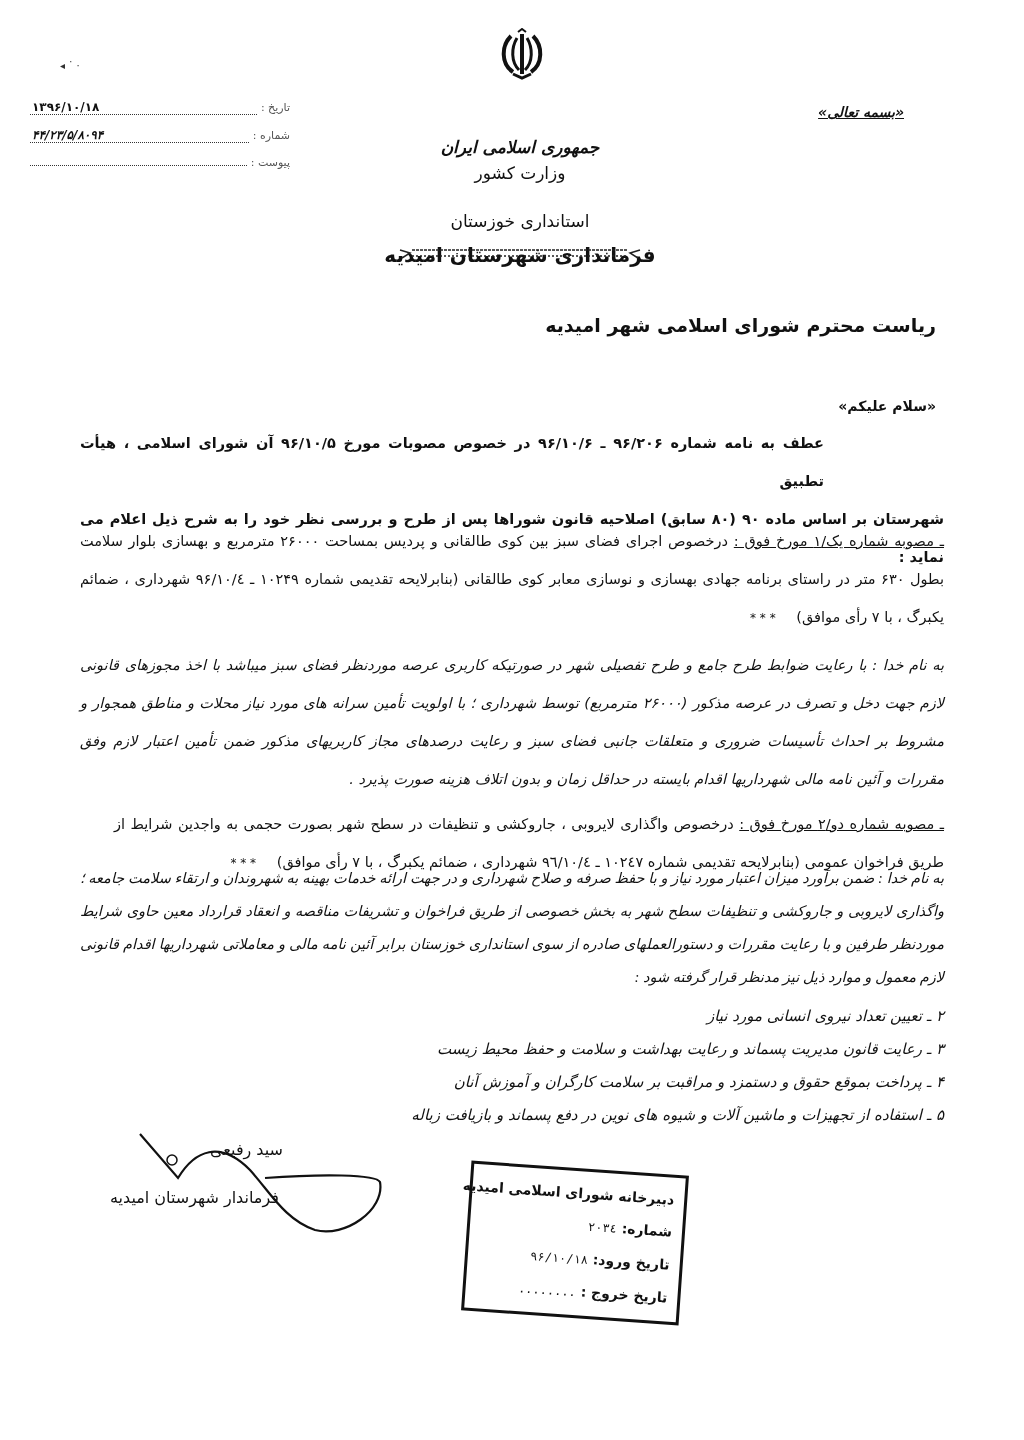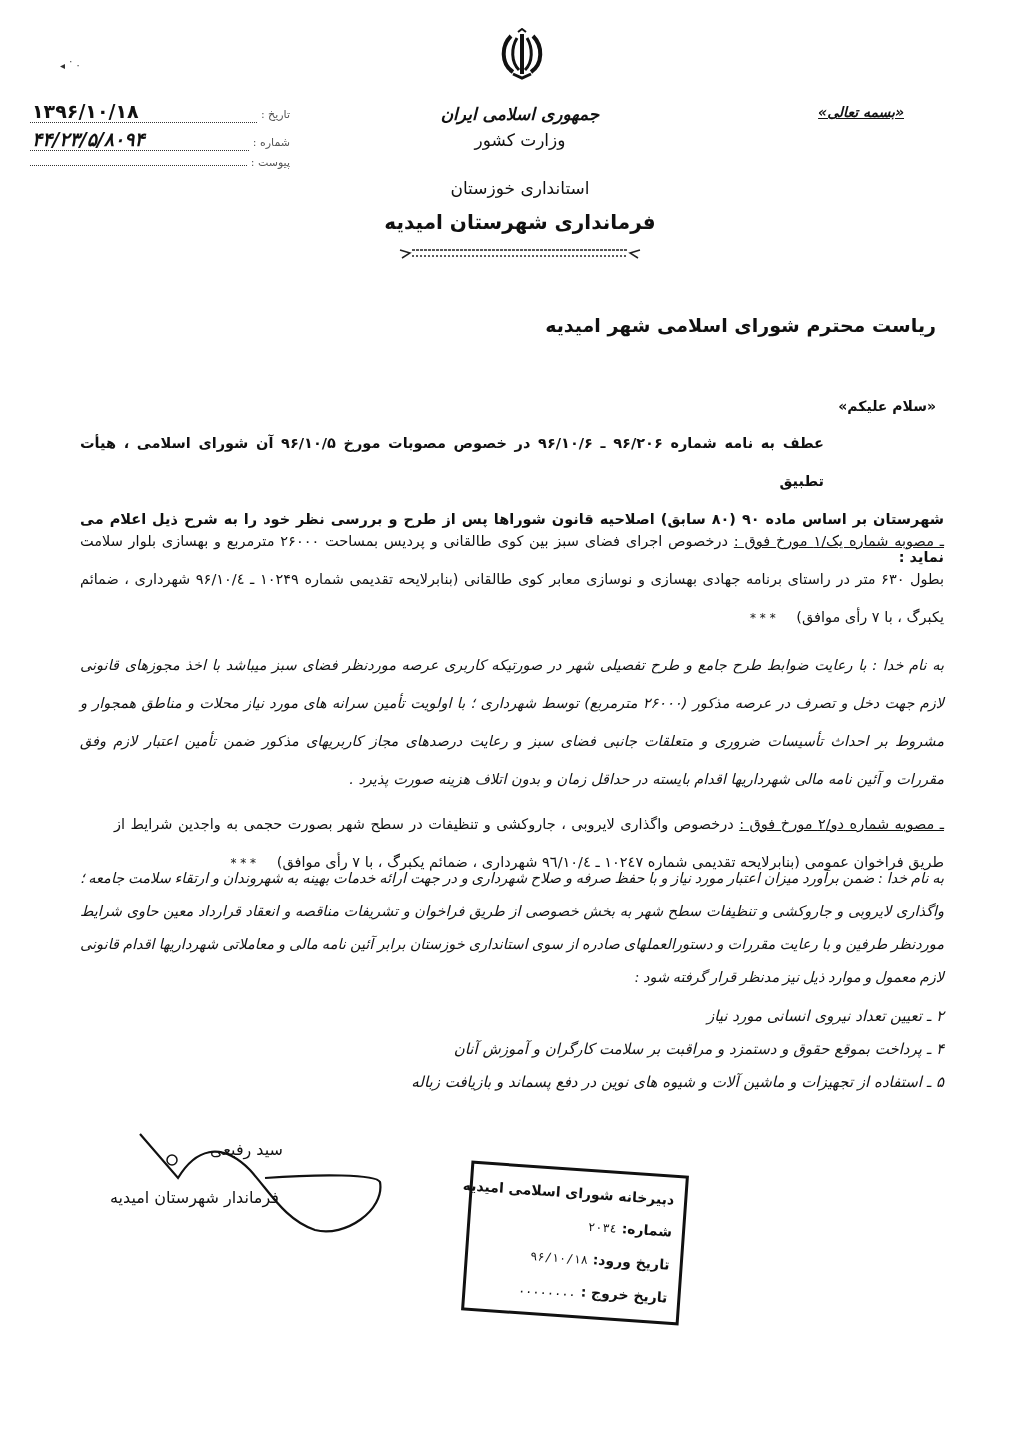--- a/index.html
+++ b/index.html
@@ -6,27 +6,27 @@
   body {
     width: 1024px; height: 1440px; position: relative; overflow: hidden;
     font-family: "DejaVu Sans", sans-serif; color: #111;
   }
   .abs { position: absolute; }
   
   .meta { left: 30px; top: 100px; width: 260px; direction: rtl; }
   .meta-row { display: flex; align-items: baseline; height: 28px; }
   .meta-label { font-size: 11px; color: #555; white-space: nowrap; padding-left: 4px; }
   .meta-val { flex: 1; border-bottom: 1px dotted #333; font-family: "DejaVu Sans", sans-serif;
-              font-size: 19px; font-weight: bold; text-align: left; direction: ltr; padding-left: 2px; }
+              font-size: 12px; font-weight: bold; text-align: left; direction: ltr; padding-left: 2px; }
   .meta-val.hand { font-style: italic; }
   
   .bism { right: 120px; top: 104px; font-size: 14px; font-weight: bold; font-style: italic; letter-spacing: 1px; text-decoration: underline; }
   
   .emblem { left: 497px; top: 28px; width: 50px; height: 52px; }
-  .center-col { left: 330px; width: 380px; text-align: center; }
+  .center-col { left: 330px; width: 380px; text-align: center; margin-top: 33px; }
   .t-republic { top: 104px; font-family: "DejaVu Serif", serif; font-weight: bold; font-style: italic; font-size: 17px; }
   .t-ministry { top: 130px; font-size: 17px; }
   .t-province { top: 178px; font-size: 17px; }
   .t-governorate { top: 210px; font-size: 20px; font-weight: bold; }
   .ornament { left: 398px; top: 246px; width: 244px; height: 14px; }
   
   .addressee { right: 88px; top: 314px; font-size: 19px; font-weight: bold; }
   .greeting { right: 88px; top: 398px; font-size: 14px; font-weight: bold; }
   
   .para { right: 80px; left: 80px; font-size: 14.5px; line-height: 38px; text-align: justify; text-align-last: right; }
@@ -114,20 +114,21 @@
   <span class="underline">ـ مصوبه شماره دو/۲ مورخ فوق :</span>
   <span>درخصوص واگذاری لایروبی ، جاروکشی و تنظیفات در سطح شهر بصورت حجمی به واجدین شرایط از طریق فراخوان عمومی (بنابرلایحه تقدیمی شماره ۱۰۲٤۷ ـ ۹٦/۱۰/٤ شهرداری ، ضمائم یکبرگ ، با ۷ رأی موافق)</span>
   <span class="stars">* * *</span>
 </div>
 <div class="abs para p-res2-opinion" style="top:862px; line-height:33px;">به نام خدا : ضمن برآورد میزان اعتبار مورد نیاز و با حفظ صرفه و صلاح شهرداری و در جهت ارائه خدمات بهینه به شهروندان و ارتقاء سلامت جامعه ؛ واگذاری لایروبی و جاروکشی و تنظیفات سطح شهر به بخش خصوصی از طریق فراخوان و تشریفات مناقصه و انعقاد قرارداد معین حاوی شرایط موردنظر طرفین و با رعایت مقررات و دستورالعملهای صادره از سوی استانداری خوزستان برابر آئین نامه مالی و معاملاتی شهرداریها اقدام قانونی لازم معمول و موارد ذیل نیز مدنظر قرار گرفته شود :</div>
 
 <div class="abs items">
   <div class="item-row">
     <span>۲ ـ تعیین تعداد نیروی انسانی مورد نیاز</span>
   </div>
+  <div>۳ ـ رعایت قانون مدیریت پسماند و رعایت بهداشت و سلامت و حفظ محیط زیست</div>
   <div>۴ ـ پرداخت بموقع حقوق و دستمزد و مراقبت بر سلامت کارگران و آموزش آنان</div>
   <div>۵ ـ استفاده از تجهیزات و ماشین آلات و شیوه های نوین در دفع پسماند و بازیافت زباله</div>
 </div>
 
 <svg class="abs sig" viewBox="0 0 300 110">
   <path d="M40 4 L78 48 C95 20 120 10 150 40 C170 62 185 90 215 100 C245 108 285 80 280 52 C276 44 220 44 165 48" fill="none" stroke="#111" stroke-width="2.2"></path>
   <circle cx="72" cy="30" r="5" fill="none" stroke="#111" stroke-width="1.5"></circle>
 </svg>
 <div class="abs sig-name">سید رفیعی</div>
 <div class="abs sig-title">فرماندار شهرستان امیدیه</div>

